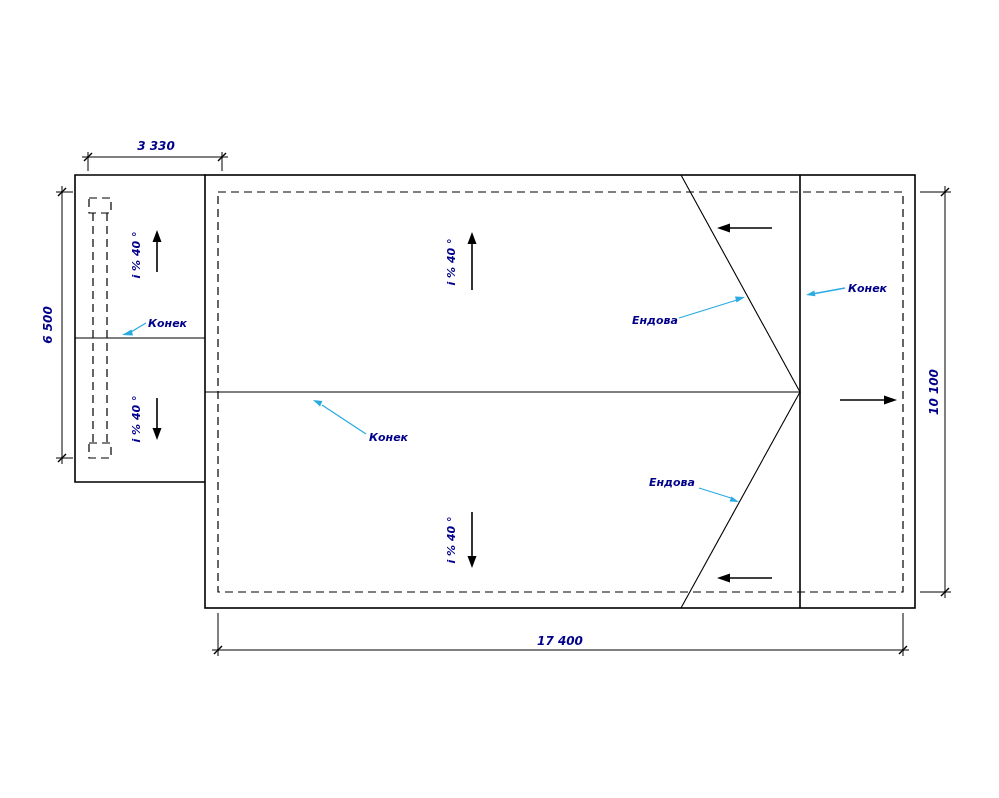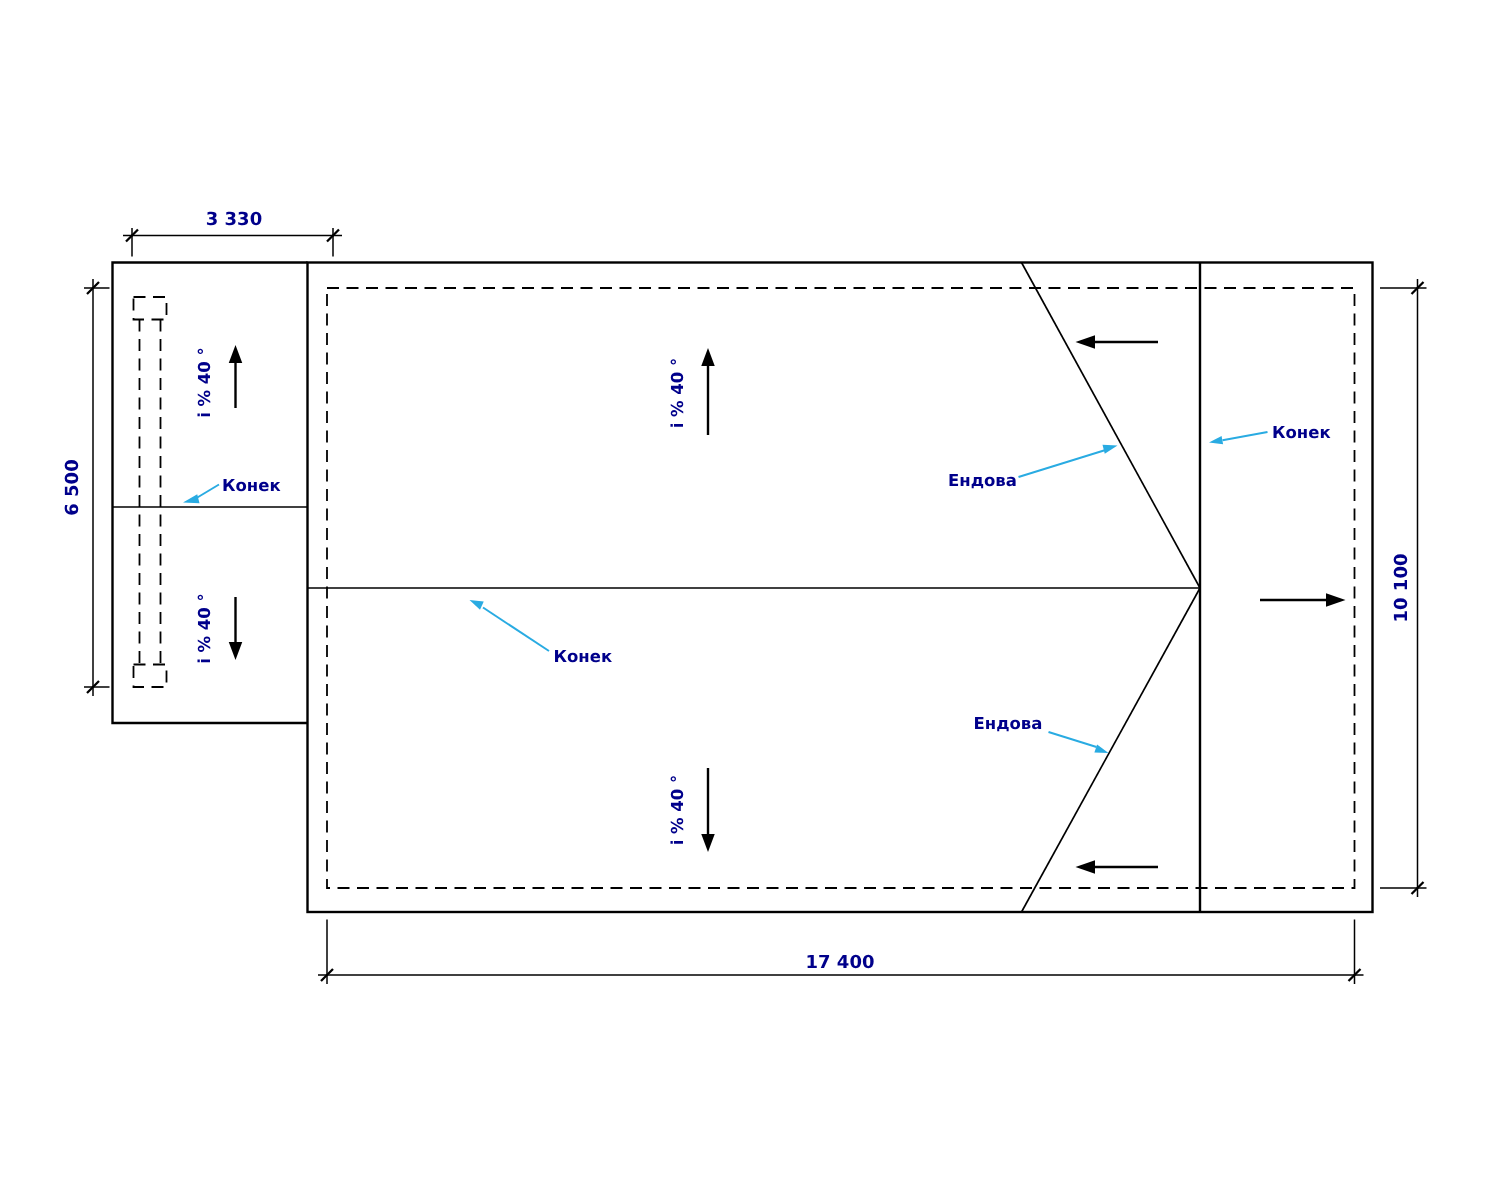--- a/index.html
+++ b/index.html
@@ -7,20 +7,21 @@
     padding: 0;
     background: var(--bg, #ffffff);
     font-family: "DejaVu Sans", "Liberation Sans", sans-serif;
   }
   .stage {
     position: relative;
     width: 999px;
     height: 798px;
     background: var(--bg, #ffffff);
     overflow: hidden;
+    font-style: italic;
   }
   svg { display: block; }
   .ln   { stroke: var(--line, #000); stroke-width: 1.6; fill: none; }
   .thin { stroke-width: 1.1; }
   .dash { stroke-dasharray: 8 5; stroke-width: 1.2; }
   .dim  { stroke: var(--line, #000); stroke-width: 1; fill: none; }
   .tick { stroke-width: 1.5; }
   .arrow { stroke: var(--line, #000); stroke-width: 1.6; fill: none; }
   .ahead { fill: var(--line, #000); stroke: none; }
   .leader { stroke: var(--leader, #29abe2); stroke-width: 1.3; fill: none; }

